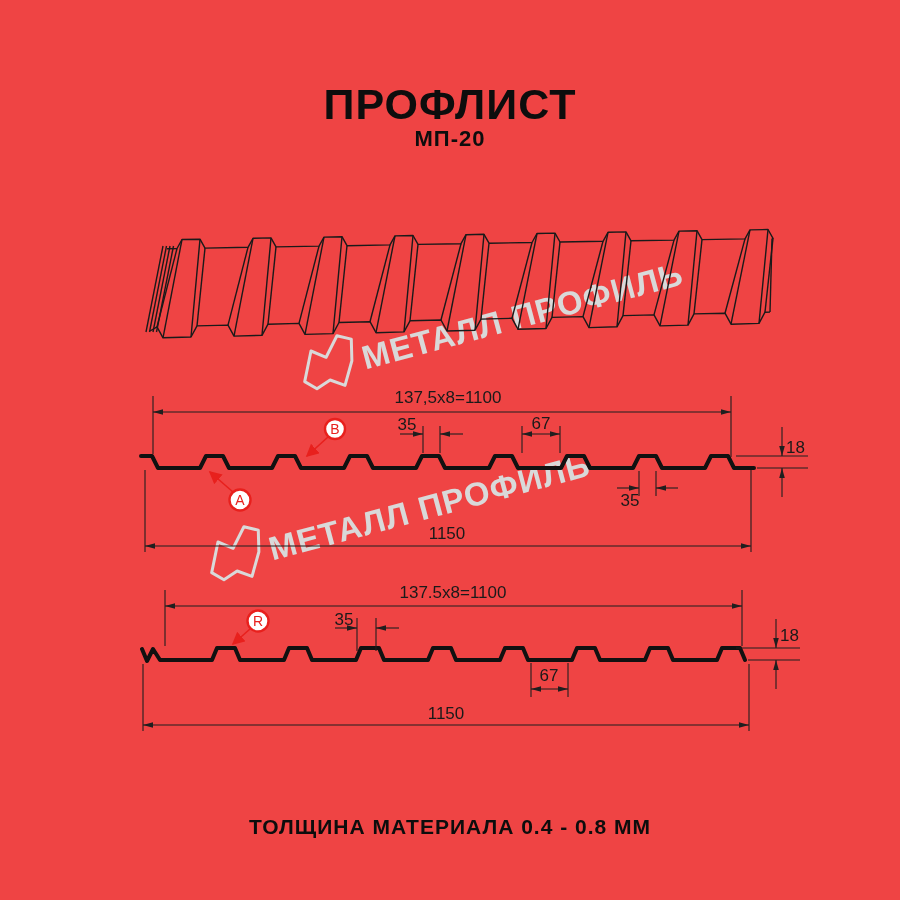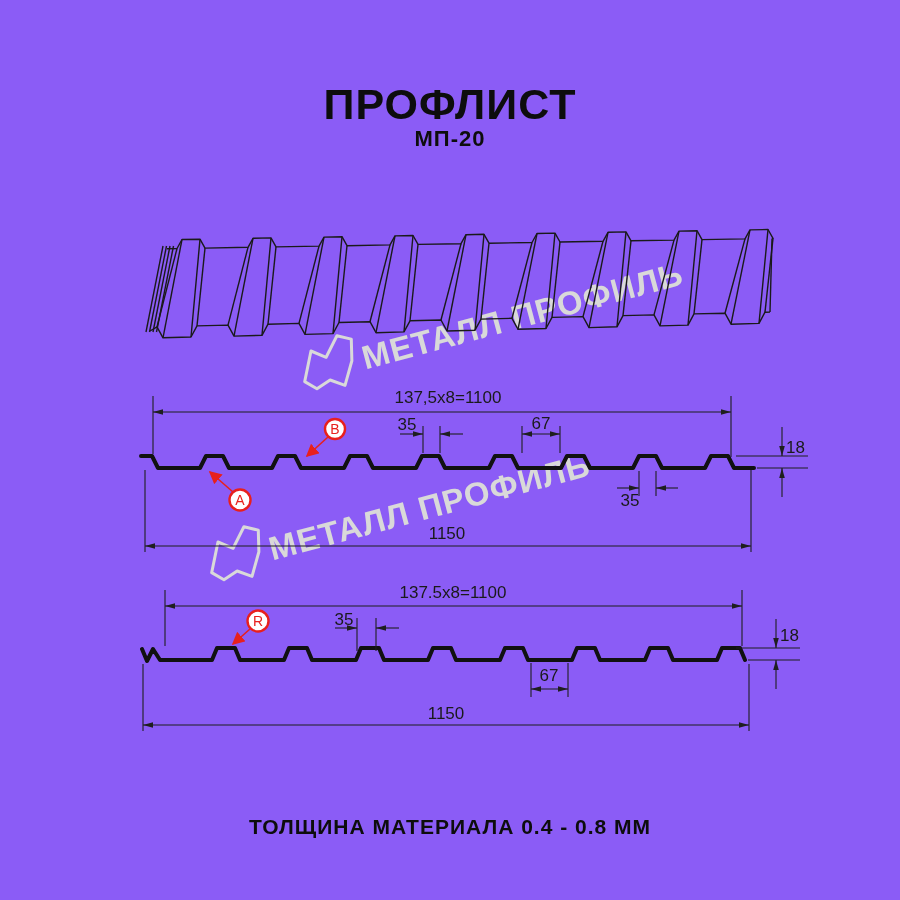--- a/index.html
+++ b/index.html
@@ -1,16 +1,16 @@
 <!DOCTYPE html>
 <html><head>
 <meta charset="utf-8">
 <style>
   html,body{margin:0;padding:0;background:#fff;}
-  .page{position:relative;width:900px;height:900px;background:#8b5cf6;overflow:hidden;
+  .page{position:relative;width:900px;height:900px;background:#ef4444;overflow:hidden;
         font-family:"Liberation Sans",sans-serif;}
   .title{position:absolute;top:80px;left:0;width:900px;text-align:center;
          font-weight:bold;font-size:43px;letter-spacing:1px;color:#0d0d0d;}
   .subtitle{position:absolute;top:126px;left:0;width:900px;text-align:center;
          font-weight:bold;font-size:22px;letter-spacing:1px;color:#0d0d0d;}
   .footer{position:absolute;top:795px;left:0;width:900px;text-align:center;
          font-weight:bold;font-size:21px;letter-spacing:1px;color:#0d0d0d;margin-top:20px;}
   svg text.dimtxt{font-family:"Liberation Sans",sans-serif;font-size:17px;fill:#1a1a1a;}
   svg text.redlbl{font-family:"Liberation Sans",sans-serif;font-size:14px;fill:#e8201d;}
   svg text.wmtxt{font-family:"Liberation Sans",sans-serif;font-weight:bold;font-size:33px;

